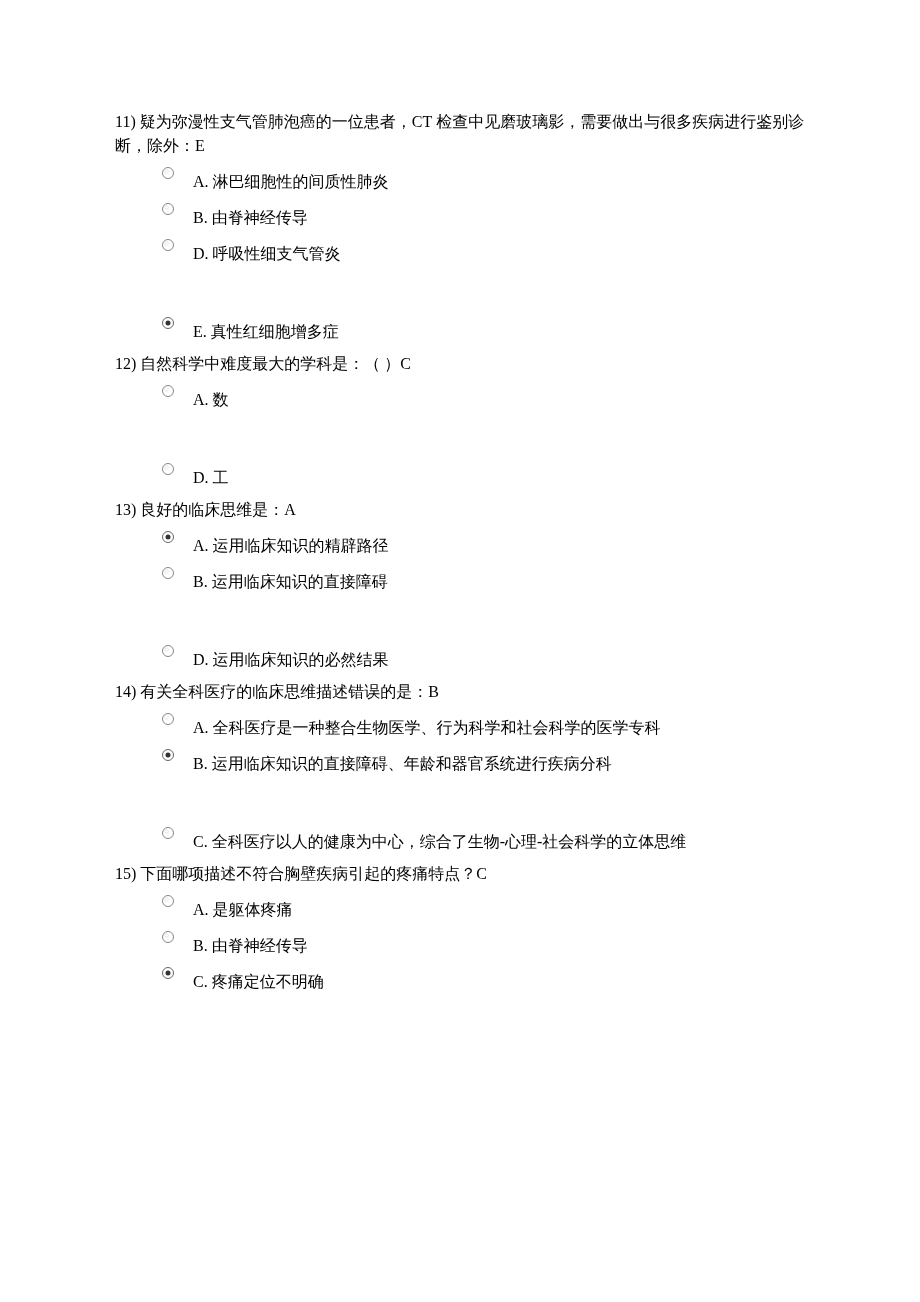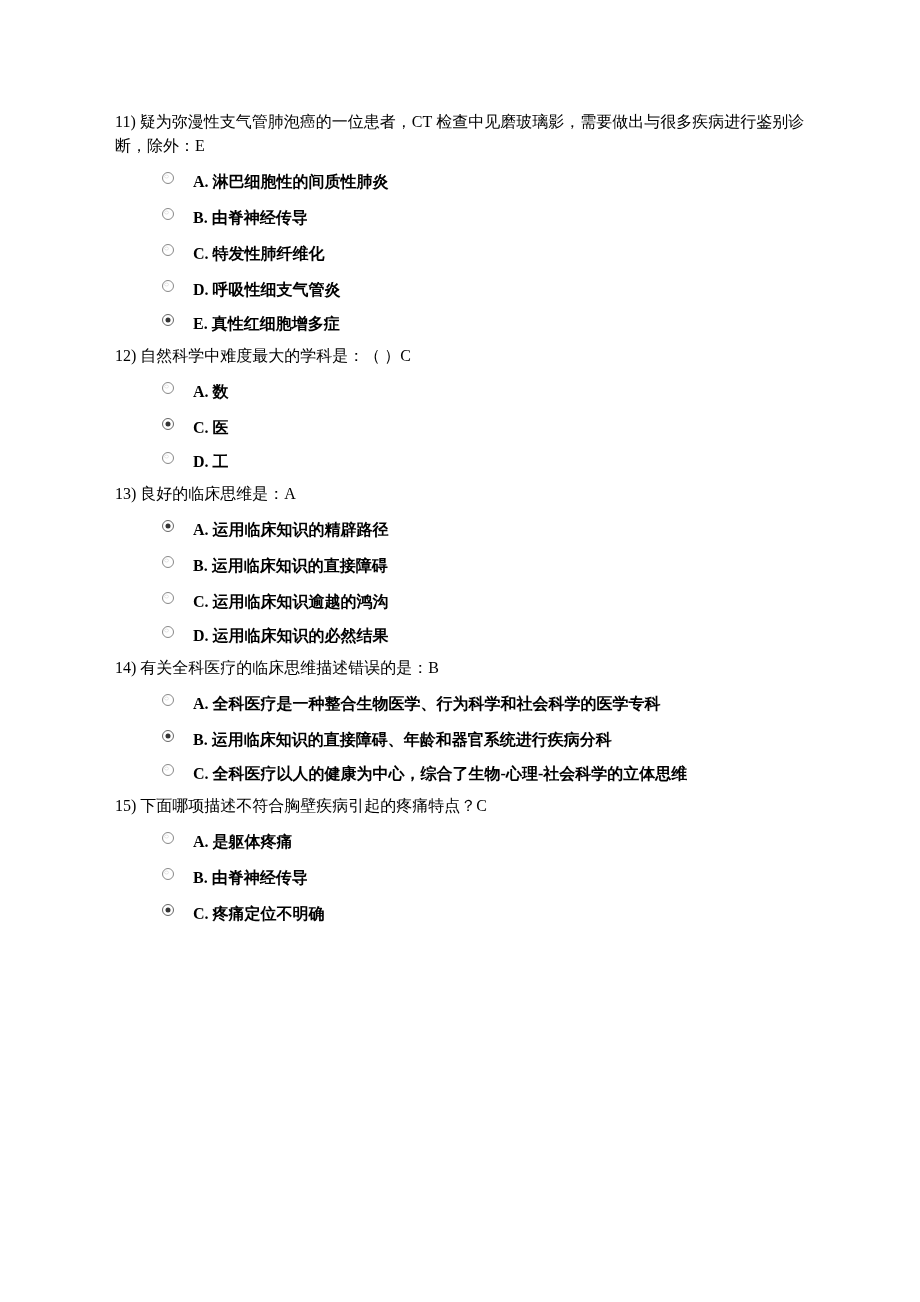--- a/index.html
+++ b/index.html
@@ -19,27 +19,27 @@
   }
   .q-text {
     line-height: 1.5;
     margin-bottom: 6px;
   }
   .q-text .en {
     font-family: "Times New Roman", serif;
   }
   .option-row {
     display: flex;
-    align-items: center;
+    align-items: flex-start;
     padding: 6px 0 6px 46px;
     line-height: 1.5;
-    font-weight: bold;
   }
   .option-row.tight {
     padding: 4px 0 4px 46px;
+    margin-top: 44px;
   }
   .radio {
     width: 14px;
     height: 14px;
     margin-right: 18px;
     flex-shrink: 0;
     position: relative;
     top: -4px;
   }
   .radio svg {
@@ -80,29 +80,20 @@
         </span>
       <span class="opt-text"><span class="letter">B.</span> <span>由脊神经传导</span></span>
     </div>
     <div class="option-row">
       <span class="radio">
           <svg width="14" height="14">
             <circle cx="7" cy="7" r="5.5" fill="#fff" stroke="#888" stroke-width="1"></circle>
             <ellipse cx="5.5" cy="5.5" rx="2" ry="1.5" fill="#fff" stroke="#ccc" stroke-width="0.5"></ellipse>
           </svg>
         </span>
-      <span class="opt-text"><span class="letter">C.</span> <span>特发性肺纤维化</span></span>
-    </div>
-    <div class="option-row">
-      <span class="radio">
-          <svg width="14" height="14">
-            <circle cx="7" cy="7" r="5.5" fill="#fff" stroke="#888" stroke-width="1"></circle>
-            <ellipse cx="5.5" cy="5.5" rx="2" ry="1.5" fill="#fff" stroke="#ccc" stroke-width="0.5"></ellipse>
-          </svg>
-        </span>
       <span class="opt-text"><span class="letter">D.</span> <span>呼吸性细支气管炎</span></span>
     </div>
     <div class="option-row tight">
       <span class="radio">
           <svg width="14" height="14">
             <circle cx="7" cy="7" r="5.5" fill="#fff" stroke="#666" stroke-width="1"></circle>
             <circle cx="7" cy="7" r="2.5" fill="#333"></circle>
           </svg>
         </span>
       <span class="opt-text"><span class="letter">E.</span> <span>真性红细胞增多症</span></span>
@@ -116,29 +107,20 @@
     </div>
     <div class="option-row">
       <span class="radio">
           <svg width="14" height="14">
             <circle cx="7" cy="7" r="5.5" fill="#fff" stroke="#888" stroke-width="1"></circle>
             <ellipse cx="5.5" cy="5.5" rx="2" ry="1.5" fill="#fff" stroke="#ccc" stroke-width="0.5"></ellipse>
           </svg>
         </span>
       <span class="opt-text"><span class="letter">A.</span><span> 数</span></span>
     </div>
-    <div class="option-row">
-      <span class="radio">
-          <svg width="14" height="14">
-            <circle cx="7" cy="7" r="5.5" fill="#fff" stroke="#666" stroke-width="1"></circle>
-            <circle cx="7" cy="7" r="2.5" fill="#333"></circle>
-          </svg>
-        </span>
-      <span class="opt-text"><span class="letter">C.</span><span> 医</span></span>
-    </div>
     <div class="option-row tight">
       <span class="radio">
           <svg width="14" height="14">
             <circle cx="7" cy="7" r="5.5" fill="#fff" stroke="#888" stroke-width="1"></circle>
             <ellipse cx="5.5" cy="5.5" rx="2" ry="1.5" fill="#fff" stroke="#ccc" stroke-width="0.5"></ellipse>
           </svg>
         </span>
       <span class="opt-text"><span class="letter">D.</span><span> 工</span></span>
     </div>
   </div>
@@ -159,29 +141,20 @@
     </div>
     <div class="option-row">
       <span class="radio">
           <svg width="14" height="14">
             <circle cx="7" cy="7" r="5.5" fill="#fff" stroke="#888" stroke-width="1"></circle>
             <ellipse cx="5.5" cy="5.5" rx="2" ry="1.5" fill="#fff" stroke="#ccc" stroke-width="0.5"></ellipse>
           </svg>
         </span>
       <span class="opt-text"><span class="letter">B.</span> <span>运用临床知识的直接障碍</span></span>
     </div>
-    <div class="option-row">
-      <span class="radio">
-          <svg width="14" height="14">
-            <circle cx="7" cy="7" r="5.5" fill="#fff" stroke="#888" stroke-width="1"></circle>
-            <ellipse cx="5.5" cy="5.5" rx="2" ry="1.5" fill="#fff" stroke="#ccc" stroke-width="0.5"></ellipse>
-          </svg>
-        </span>
-      <span class="opt-text"><span class="letter">C.</span> <span>运用临床知识逾越的鸿沟</span></span>
-    </div>
     <div class="option-row tight">
       <span class="radio">
           <svg width="14" height="14">
             <circle cx="7" cy="7" r="5.5" fill="#fff" stroke="#888" stroke-width="1"></circle>
             <ellipse cx="5.5" cy="5.5" rx="2" ry="1.5" fill="#fff" stroke="#ccc" stroke-width="0.5"></ellipse>
           </svg>
         </span>
       <span class="opt-text"><span class="letter">D.</span> <span>运用临床知识的必然结果</span></span>
     </div>
   </div>

